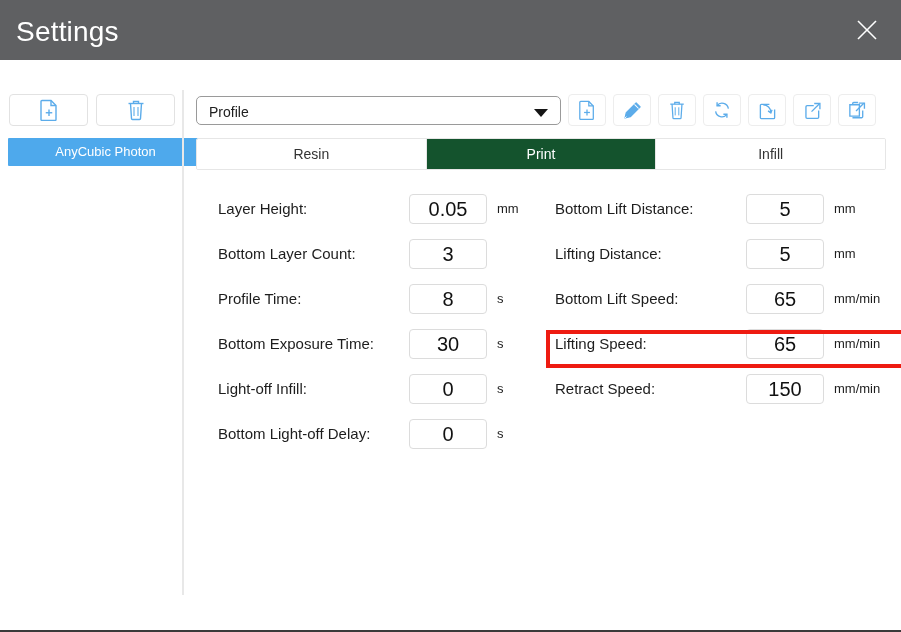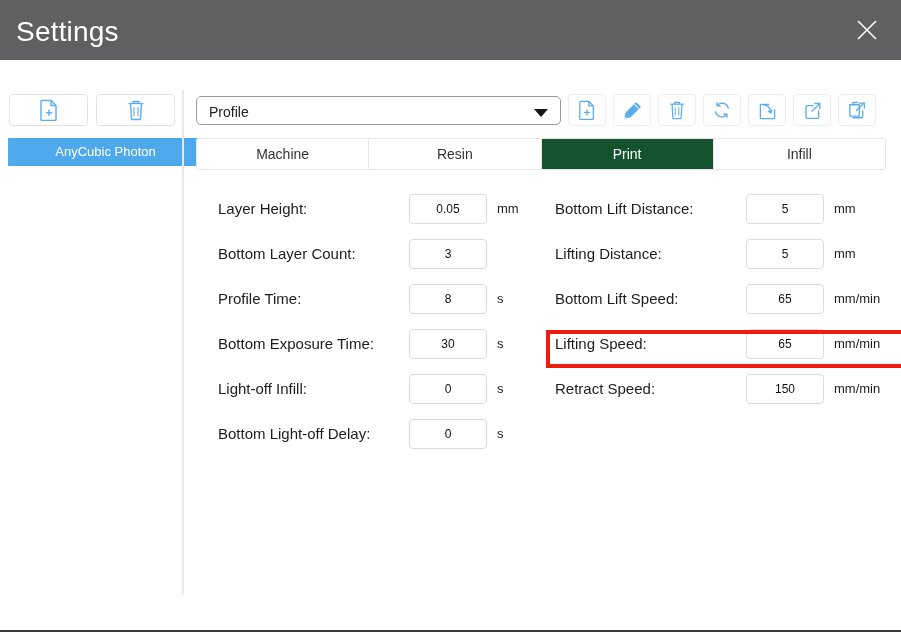--- a/index.html
+++ b/index.html
@@ -196,21 +196,21 @@
   .field-input {
     position: absolute;
     top: 6px;
     width: 78px; height: 30px;
     border: 1px solid #dcdcdc;
     border-radius: 4px;
     background: #ffffff;
     box-sizing: border-box;
     text-align: center;
     line-height: 28px;
-    font-size: 12px;
+    font-size: 20px;
     color: #111111;
     font-family: "Liberation Sans", sans-serif;
     cursor: text;
   }
   #col-left  .field-input { left: 191px; }
   #col-right .field-input { left: 191px; }
   .field-unit {
     position: absolute;
     top: 0;
     height: 45px;
@@ -368,21 +368,20 @@
             <path d="M6 5 v-1.4 a1 1 0 0 1 1 -1 h4.5" fill="none" stroke="#5cacea" stroke-width="1.4"></path>
             <line x1="9.5" y1="11.5" x2="17.6" y2="3.4" stroke="#5cacea" stroke-width="1.4"></line>
             <path d="M12.3 3.2 h6 v6" fill="none" stroke="#5cacea" stroke-width="1.4"></path>
           </svg>
         </span>
       </div>
 
     </div>
 
     <div id="tabs">
-      <div class="tab">Machine</div>
       <div class="tab">Resin</div>
       <div class="tab active">Print</div>
       <div class="tab">Infill</div>
     </div>
 
     <div id="form-area">
 
       <div class="form-col" id="col-left">
 
         <div class="field-row">

